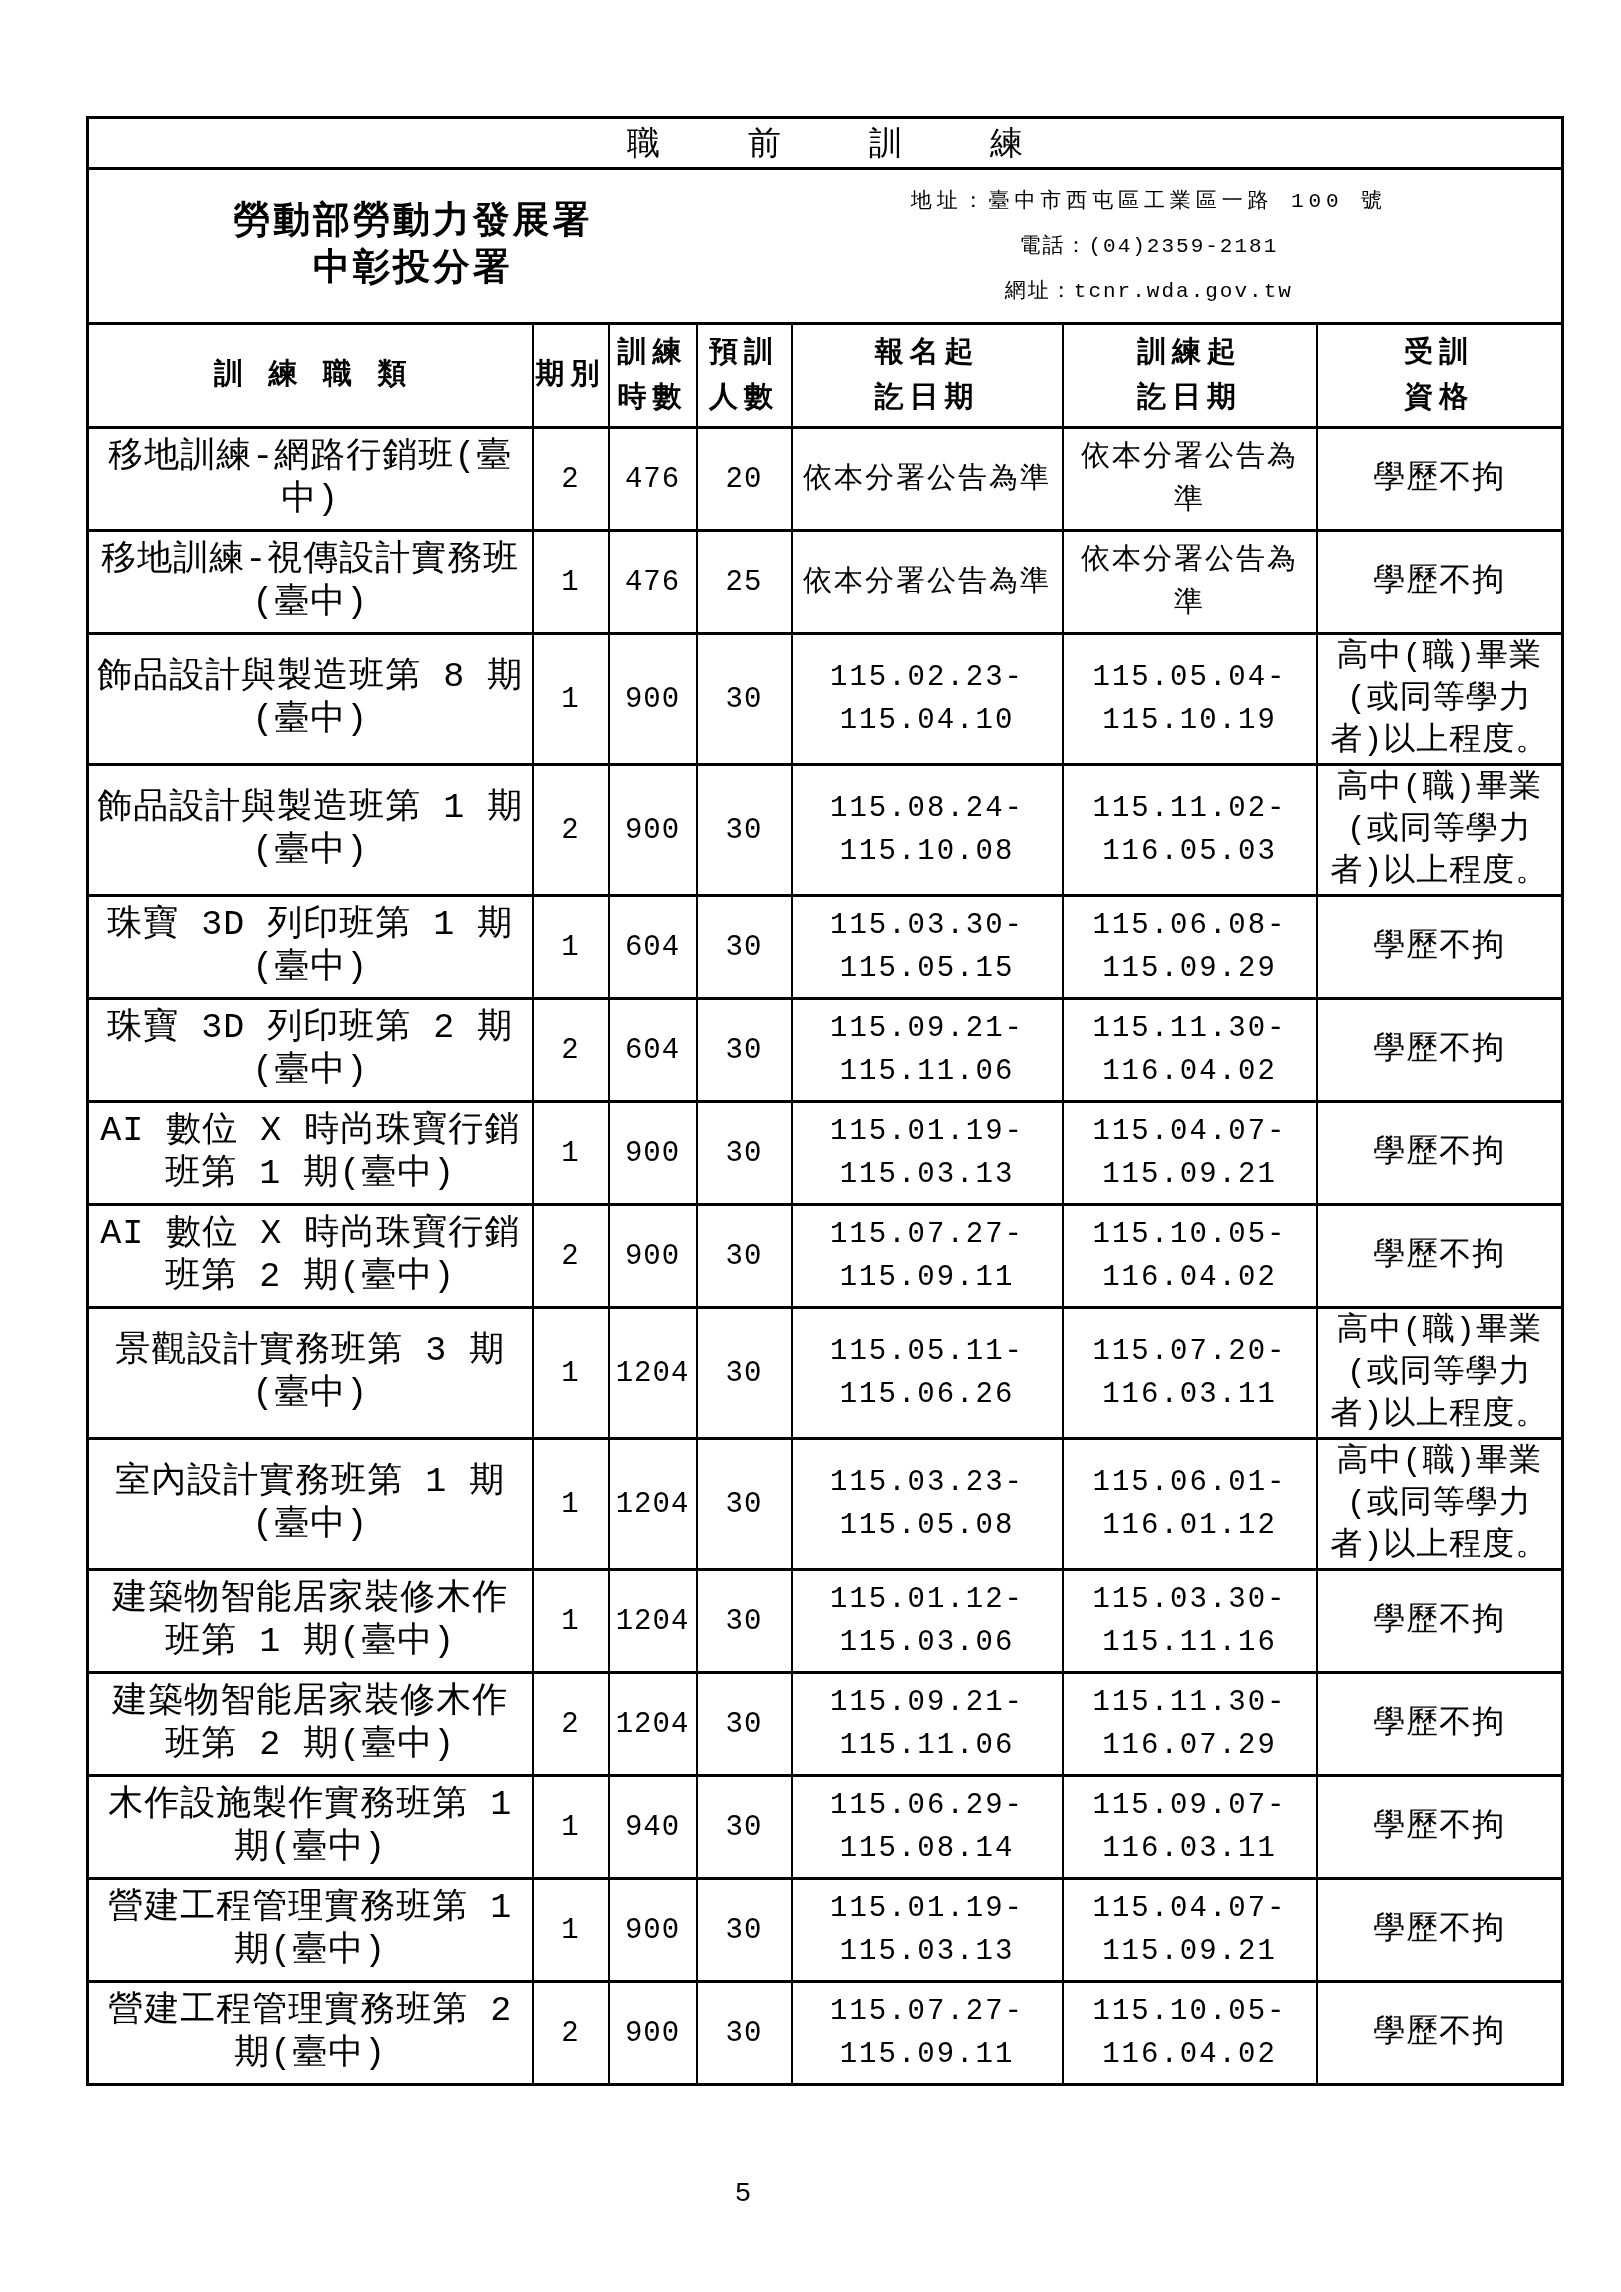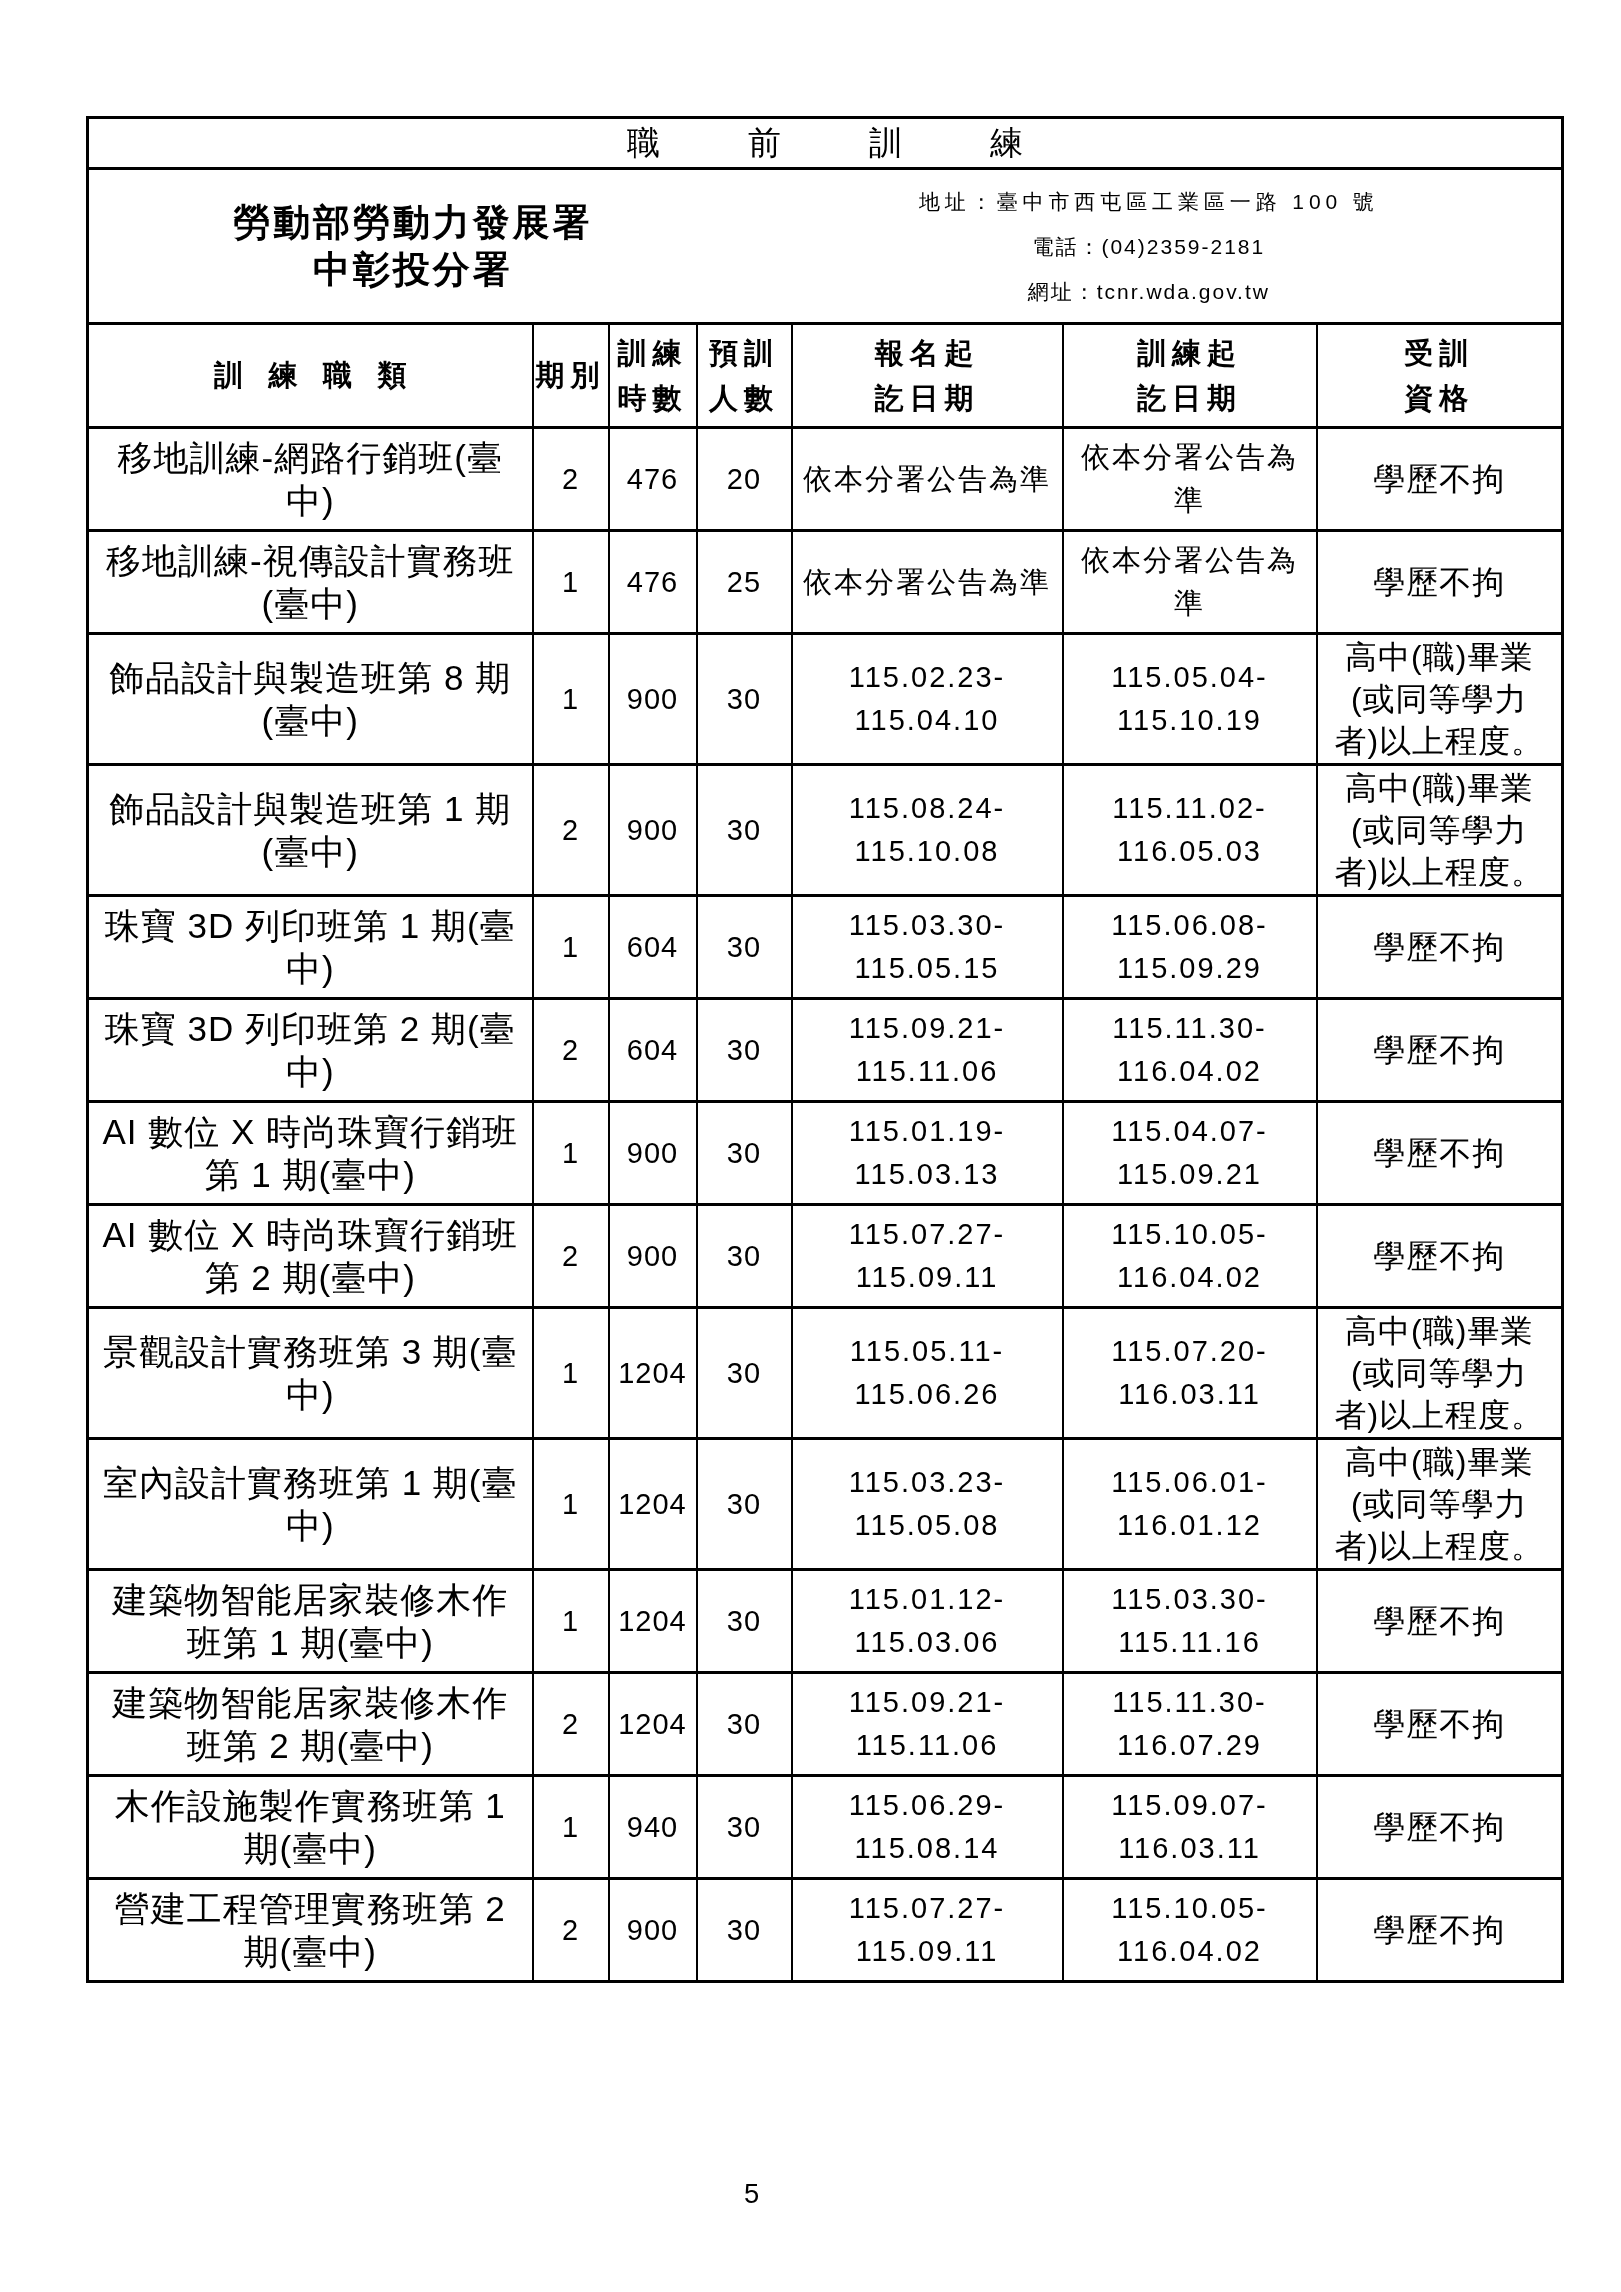--- a/index.html
+++ b/index.html
@@ -1,22 +1,21 @@
 <!DOCTYPE html>
 <html><head>
 <meta charset="utf-8">
 <style>
   html,body{margin:0;padding:0;background:#ffffff;}
   .page{
     position:relative;
     width:1486px;height:2293px;
     background:#ffffff;
     color:#000;
-    font-family:Liberation Sans, sans-serif;
-    padding-left:17px;
+    font-family:Liberation Mono, monospace;
   }
   table.schedule{
     position:absolute;left:86px;top:116px;
     width:1475px;
     border-collapse:collapse;
     table-layout:fixed;
     border:3.9px solid #000;
   }
   col.c1{width:445px}
   col.c2{width:76px}
@@ -356,20 +355,37 @@
           </td>
           <td class="cell cell-training">
             <div>115.09.07-</div>
             <div>116.03.11</div>
           </td>
           <td class="cell cell-qualification">
             <div>學歷不拘</div>
           </td>
         </tr>
         <tr class="norm">
+          <td class="cell cell-course">營建工程管理實務班第 1 期(臺中)</td>
+          <td class="cell cell-period">1</td>
+          <td class="cell cell-hours">900</td>
+          <td class="cell cell-trainees">30</td>
+          <td class="cell cell-signup">
+            <div>115.01.19-</div>
+            <div>115.03.13</div>
+          </td>
+          <td class="cell cell-training">
+            <div>115.04.07-</div>
+            <div>115.09.21</div>
+          </td>
+          <td class="cell cell-qualification">
+            <div>學歷不拘</div>
+          </td>
+        </tr>
+        <tr class="norm">
           <td class="cell cell-course">營建工程管理實務班第 2 期(臺中)</td>
           <td class="cell cell-period">2</td>
           <td class="cell cell-hours">900</td>
           <td class="cell cell-trainees">30</td>
           <td class="cell cell-signup">
             <div>115.07.27-</div>
             <div>115.09.11</div>
           </td>
           <td class="cell cell-training">
             <div>115.10.05-</div>

